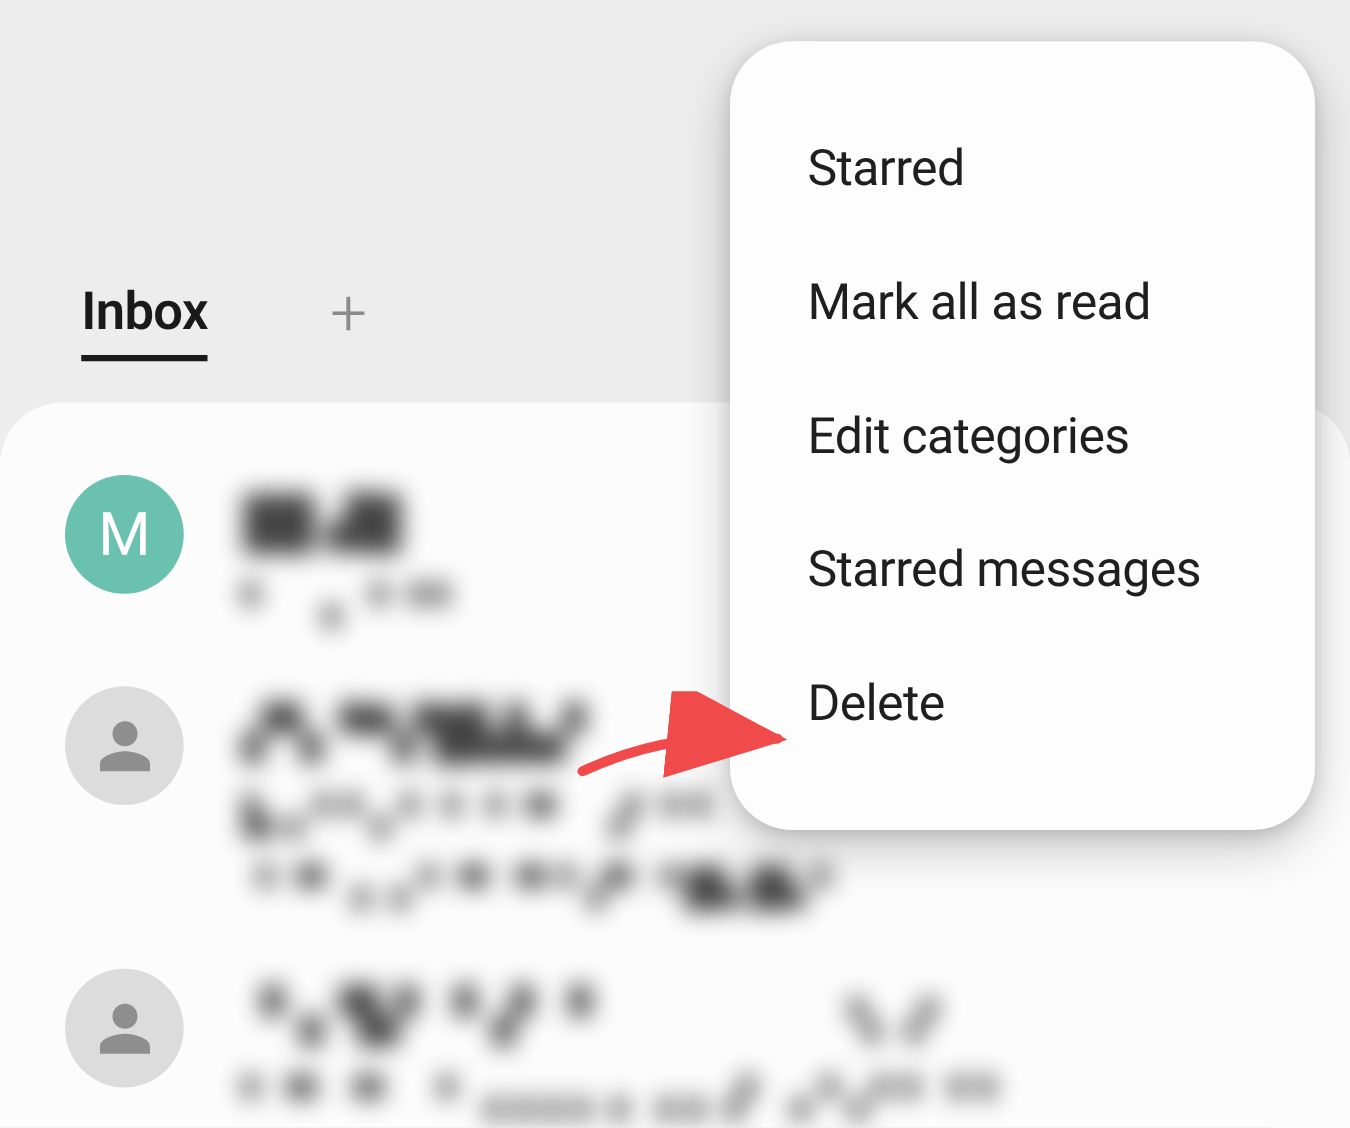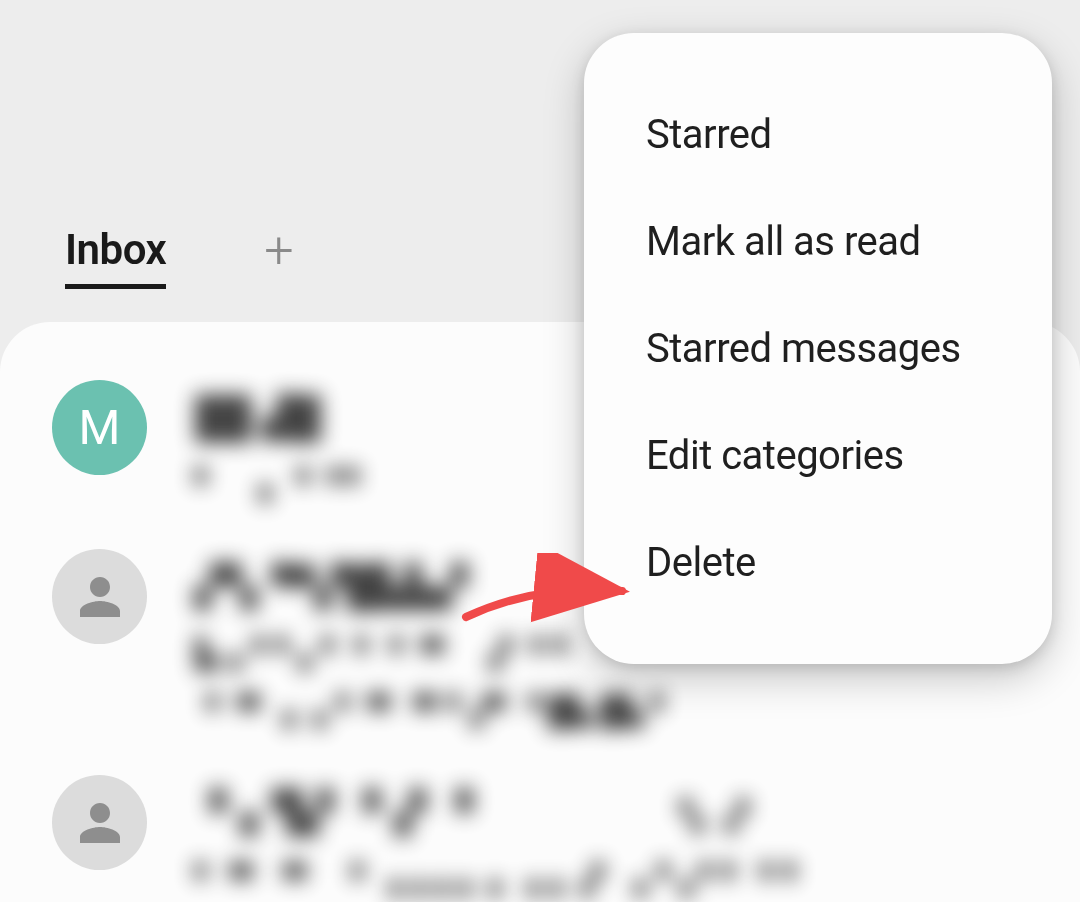--- a/index.html
+++ b/index.html
@@ -158,22 +158,22 @@
       <span class="bold">▝▗▝▙▘▝▗▘▝</span> &nbsp;&nbsp;&nbsp;&nbsp;&nbsp;&nbsp;&nbsp;&nbsp;&nbsp;&nbsp;&nbsp;&nbsp;&nbsp;&nbsp;&nbsp;&nbsp;&nbsp;&nbsp;&nbsp;&nbsp;&nbsp;&nbsp;&nbsp;&nbsp;&nbsp;&nbsp;&nbsp;▚&nbsp;&nbsp;&nbsp;▞<br>
       ▘▝▘ ▝▘&nbsp;&nbsp;&nbsp;▝&nbsp; ▗▗▗▗ ▗&nbsp;&nbsp;▗▗ ▗▘ ▗▝▗ ▘▘ &nbsp;▘▘
     </div>
   </div>
 
 </div>
 
 <div class="menu">
   <div class="menu-item">Starred</div>
   <div class="menu-item">Mark all as read</div>
+  <div class="menu-item">Edit categories</div>
   <div class="menu-item">Starred messages</div>
-  <div class="menu-item">Edit categories</div>
   <div class="menu-item">Delete</div>
 </div>
 
 <svg class="annotation-arrow" viewBox="0 0 176 78">
   <defs>
     <marker id="ahead" markerWidth="14" markerHeight="14" refX="11" refY="5" orient="auto">
       <path d="M0,0 L12,5 L0,10 Z" fill="#f04a4a"></path>
     </marker>
   </defs>
   <path d="M6,64 Q80,30 162,38" stroke="#f04a4a" stroke-width="8" fill="none" stroke-linecap="round" marker-end="url(#ahead)"></path>

